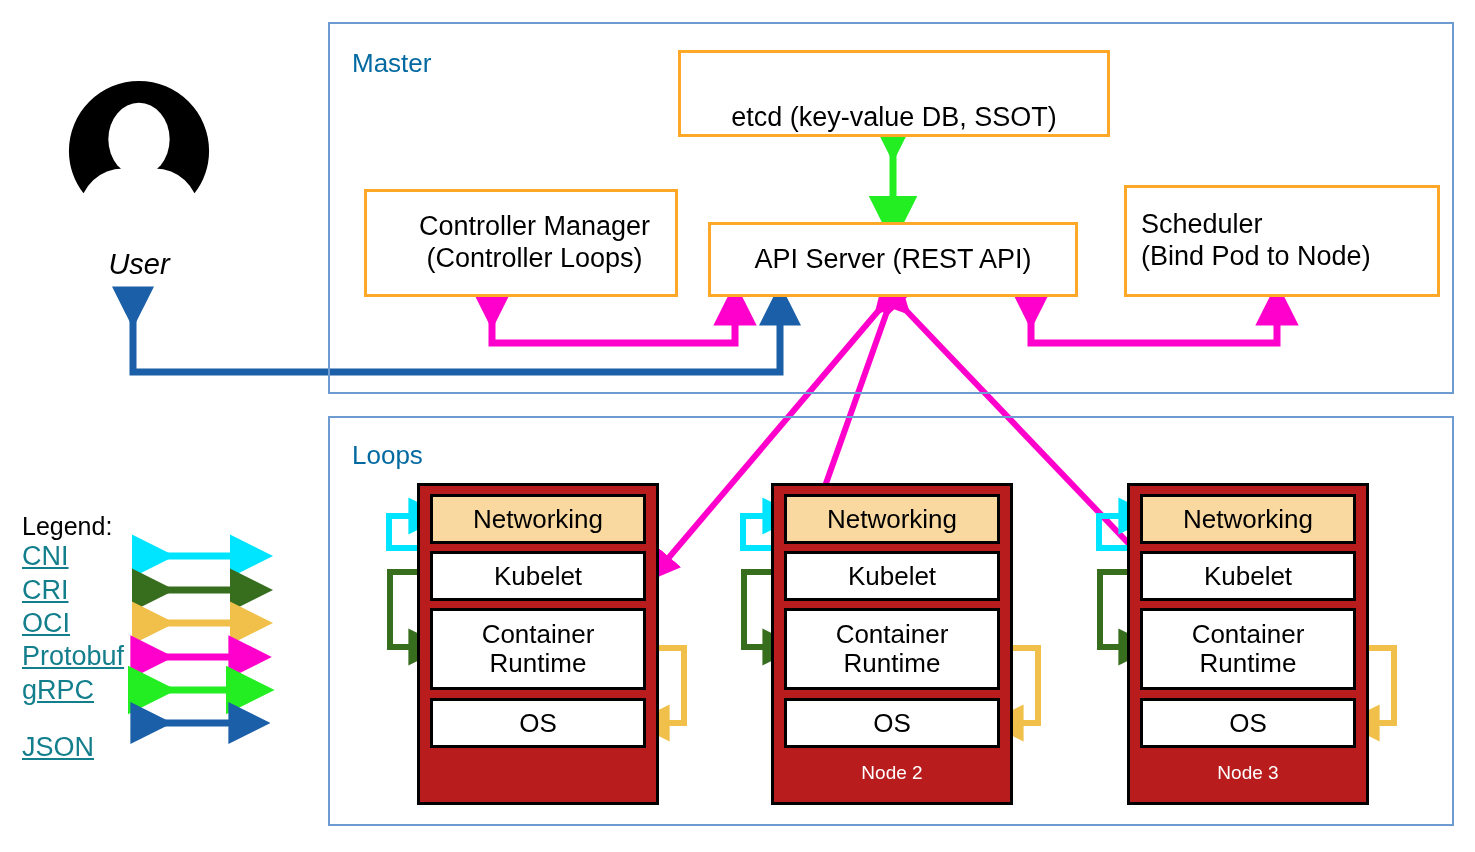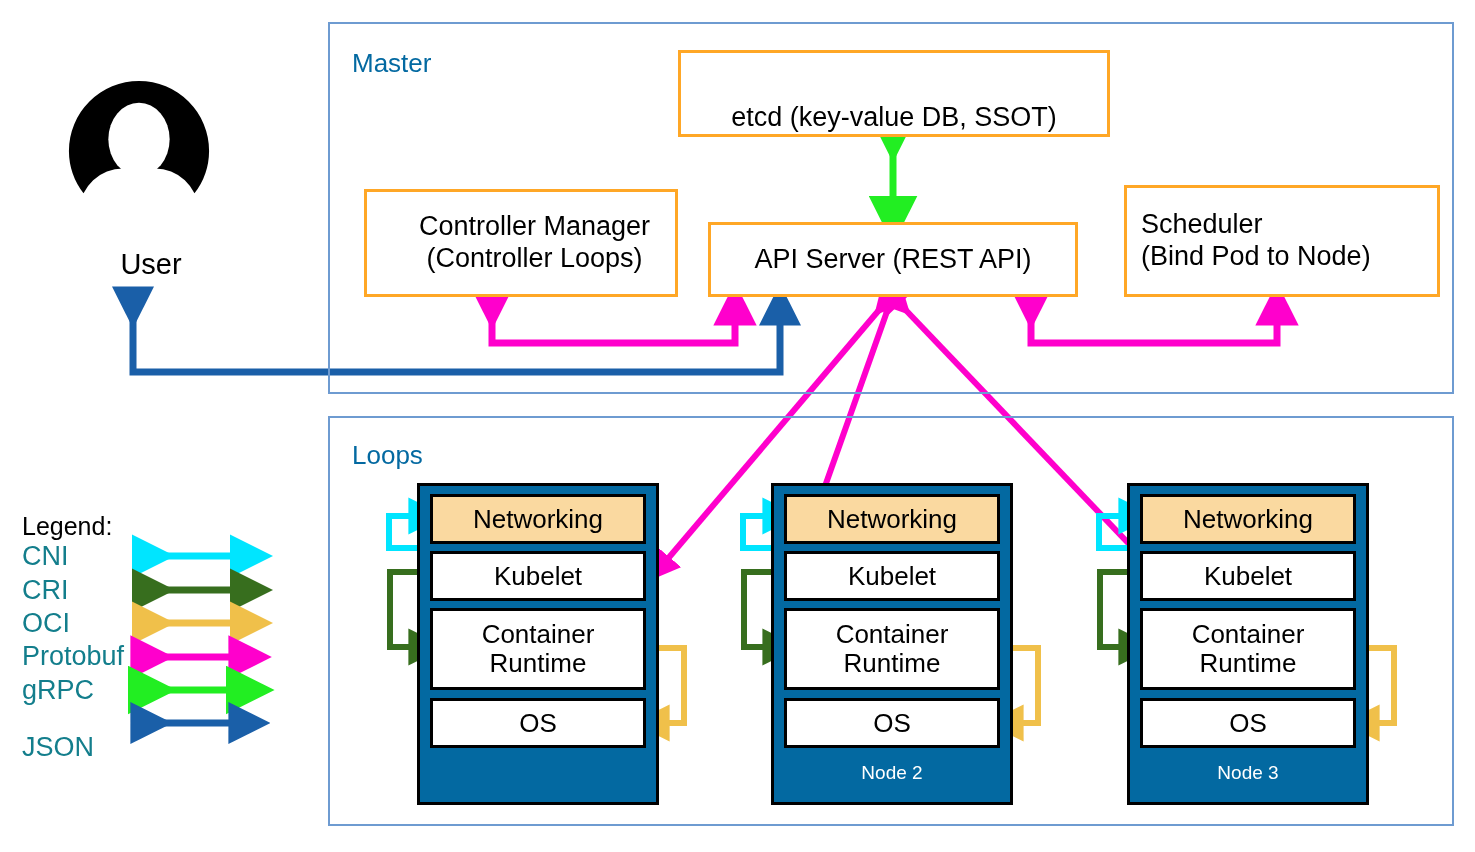--- a/index.html
+++ b/index.html
@@ -8,32 +8,32 @@
   svg#wires{position:absolute;left:0;top:0;width:1475px;height:852px;pointer-events:none;}
 
   .panel{position:absolute;border:2px solid #6E9BD1;background:transparent;box-sizing:border-box;}
   .panel-title{position:absolute;font-size:26px;color:#0369a1;white-space:nowrap;}
 
   .obox{position:absolute;border:3px solid #FFA726;background:#fff;box-sizing:border-box;
         display:flex;align-items:center;justify-content:center;text-align:center;
         font-size:27px;color:#000;line-height:1.18;}
   .obox.left{justify-content:flex-start;padding-left:14px;text-align:left;}
 
-  .node{position:absolute;background:#0369a1;border:3px solid #000;box-sizing:border-box;}
+  .node{position:absolute;background:#b91c1c;border:3px solid #000;box-sizing:border-box;}
   .nrow{position:absolute;left:10px;right:10px;border:3px solid #000;background:#ffffff;
         box-sizing:border-box;display:flex;align-items:center;justify-content:center;
         text-align:center;font-size:26px;color:#000;line-height:1.1;}
   .nrow.net{background:#FAD9A0;}
   .nlabel{position:absolute;left:0;right:0;text-align:center;color:#ffffff;font-size:19px;}
 
   .user-icon{position:absolute;width:146px;height:146px;}
   .user-label{position:absolute;font-size:29px;color:#000;text-align:center;width:146px;}
 
   .legend-title{position:absolute;font-size:25px;color:#000;}
-  .legend-item{position:absolute;font-size:27px;color:#137E8C;
+  .legend-item{position:absolute;font-size:27px;color:#137E8C;text-decoration:underline;
                white-space:nowrap;}
 </style>
 </head>
 <body>
 
 <div id="stage">
 
   <svg id="wires" viewBox="0 0 1475 852">
     <defs>
       <marker id="mk-grpc-up" markerWidth="7" markerHeight="7" refX="3.2" refY="3.5" orient="auto">
@@ -137,21 +137,21 @@
       <line x1="150" y1="723" x2="248" y2="723" stroke="#1A5FA8" stroke-width="7" marker-start="url(#mk-json)" marker-end="url(#mk-json)"></line>
     </g>
   </svg>
 
   <div class="user-icon" style="left:66px;top:78px;">
     <svg viewBox="0 0 100 100" width="146" height="146">
       <path d="M50,2 A48,48 0 0,1 98,50 A48,48 0 0,1 88,79 A30,30 0 0,0 50,64 A30,30 0 0,0 12,79 A48,48 0 0,1 2,50 A48,48 0 0,1 50,2 Z" fill="#000"></path>
       <ellipse cx="50" cy="42" rx="21" ry="25" fill="#ffffff"></ellipse>
     </svg>
   </div>
-  <div class="user-label" style="left:78px;top:248px;">User</div>
+  <div class="user-label" style="left:66px;top:248px;font-style:italic;">User</div>
 
   <div class="panel" style="left:328px;top:22px;width:1126px;height:372px;"></div>
   <div class="panel-title" style="left:352px;top:48px;">Master</div>
 
   <div class="obox" style="left:678px;top:50px;width:432px;height:87px;align-items:flex-end;">
     <span>etcd (key-value DB, SSOT)</span>
   </div>
 
   <div class="obox" style="left:364px;top:189px;width:314px;height:108px;flex-direction:column;padding-left:27px;">
     <span>Controller Manager</span>

